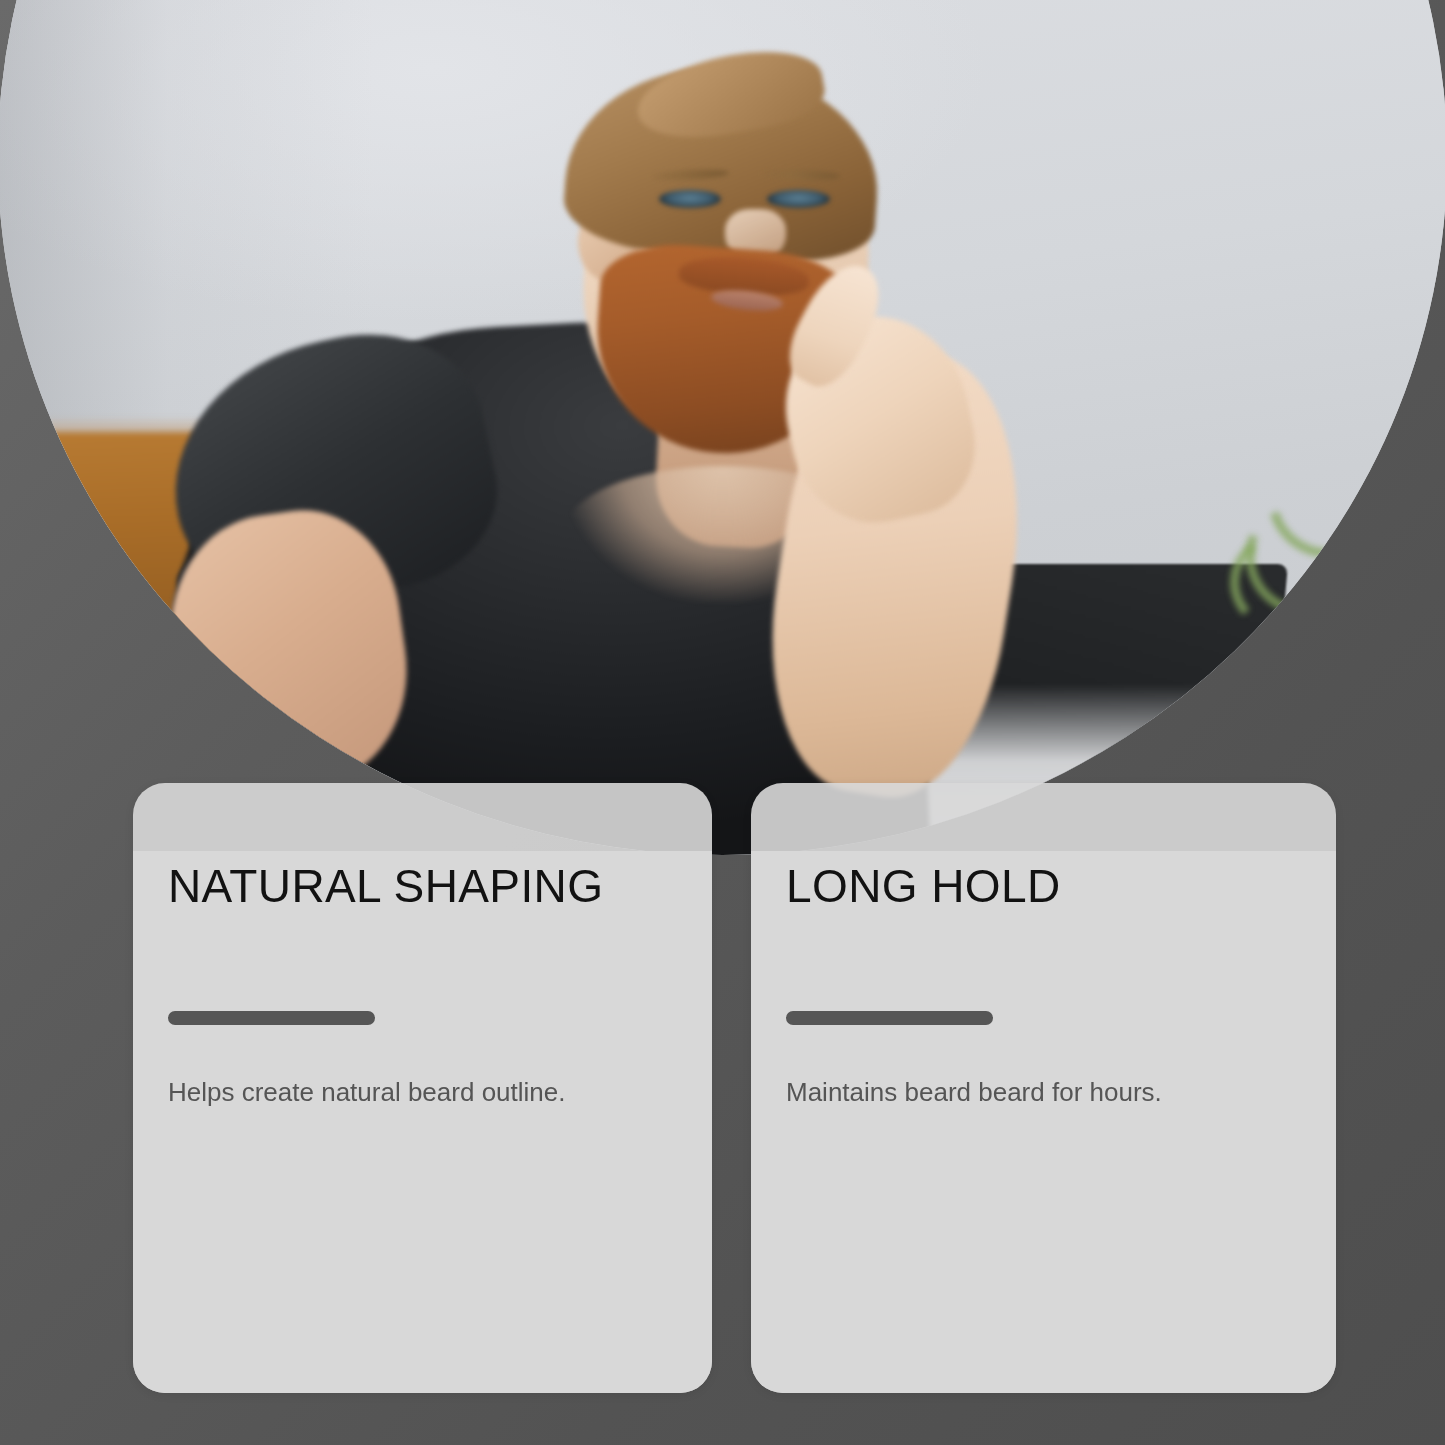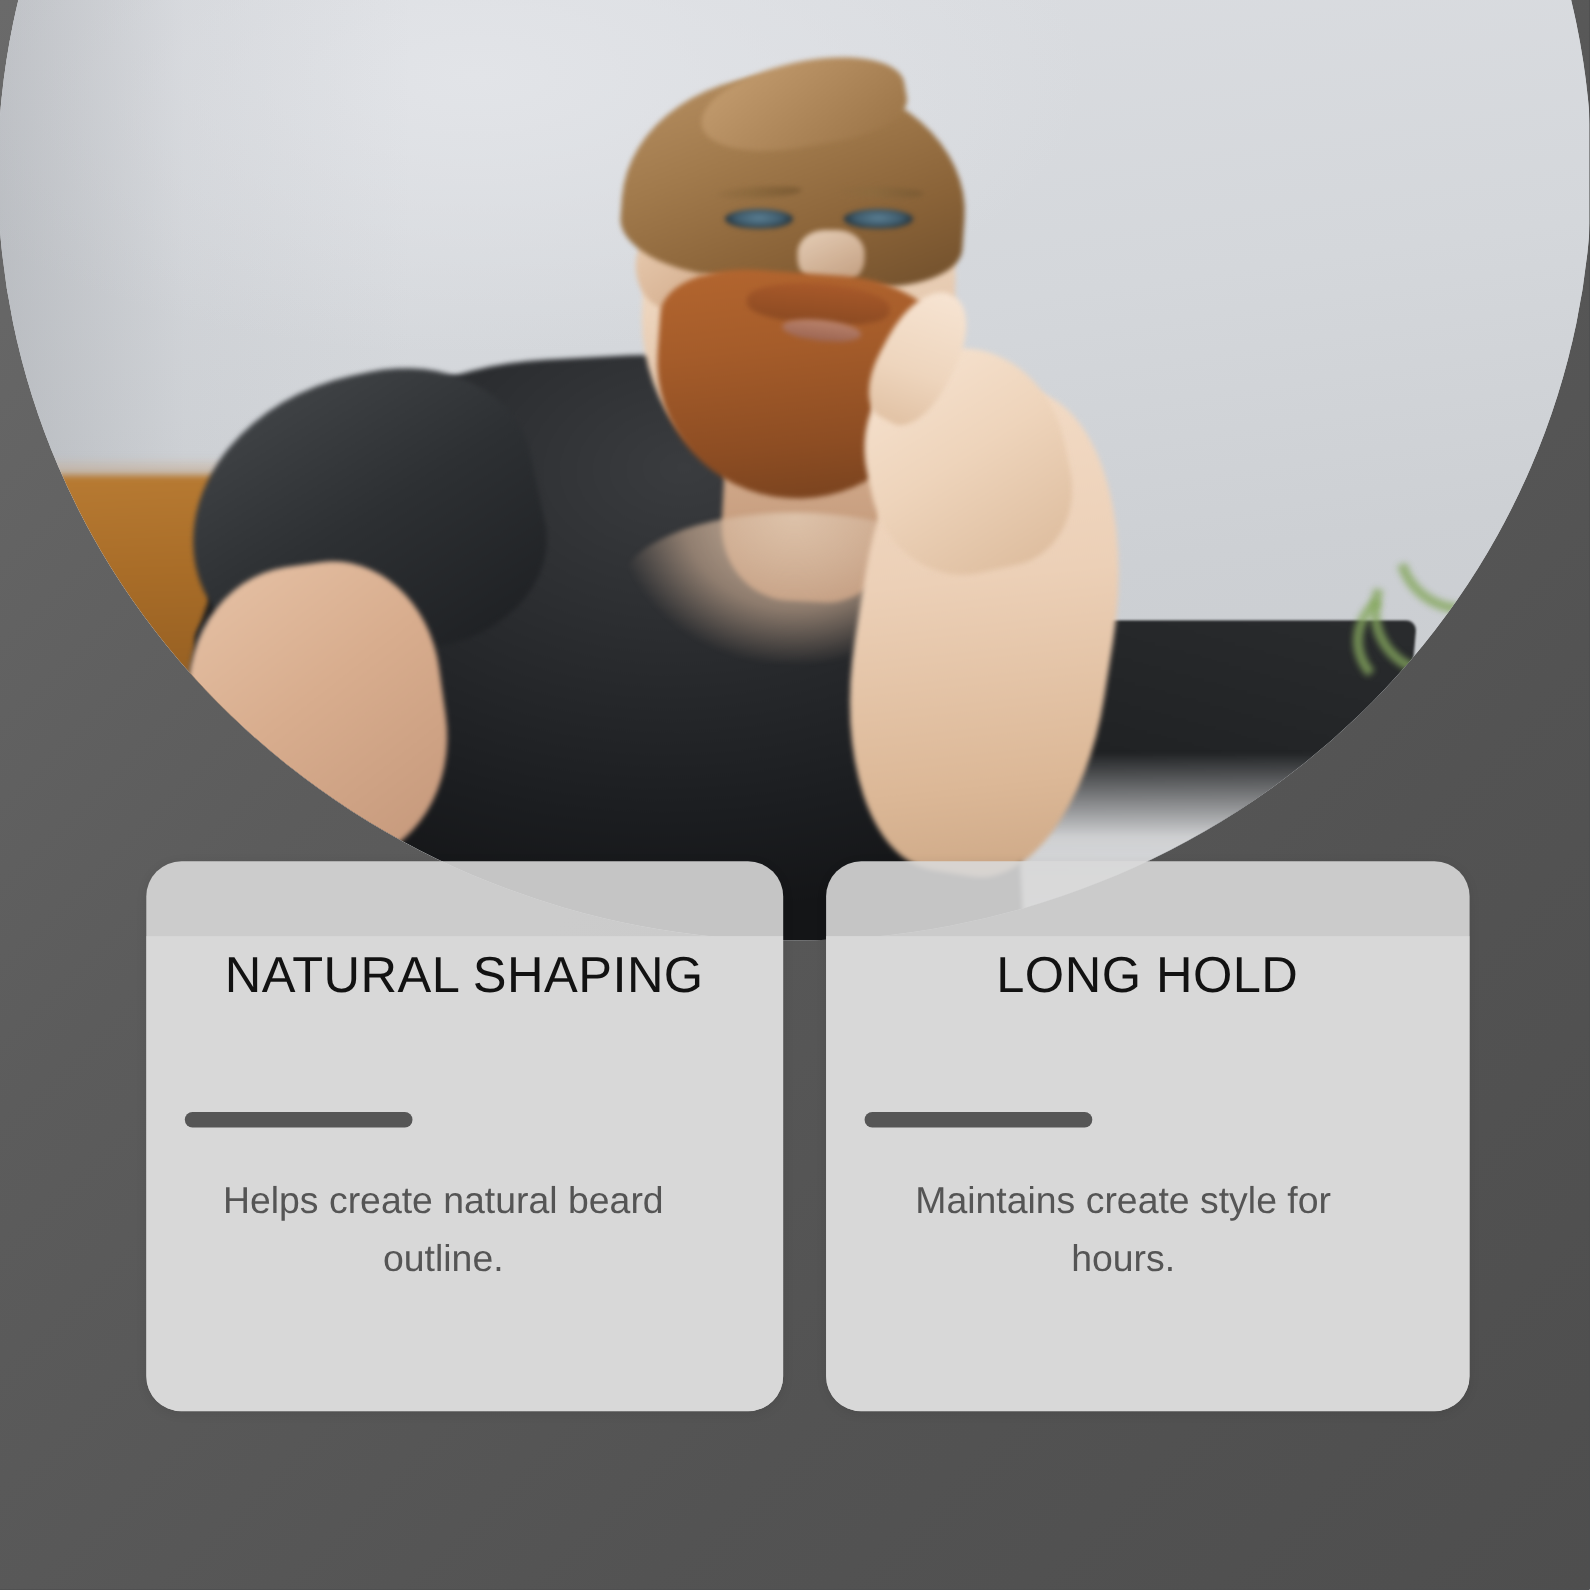--- a/index.html
+++ b/index.html
@@ -267,27 +267,26 @@
   }
   
   .person > div { filter: blur(2.4px); }
   .pp-head, .pp-beard, .pp-hair { filter: blur(2px); }
   .pp-eye, .pp-brow, .pp-lip, .pp-moustache { filter: blur(1.3px); }
 
   
   .card {
     position: absolute;
     top: 783px;
-    height: 500px;
+    height: 610px;
     border-radius: 32px;
     background: rgba(216,216,216,0.90);
     box-shadow: 0 2px 10px rgba(0,0,0,.08);
     box-sizing: border-box;
     overflow: hidden;
-    text-align: center;
   }
   
   .card::after {
     content: "";
     position: absolute;
     left: 0; right: 0; top: 68px; bottom: 0;
     background: #d8d8d8;
     z-index: 0;
   }
   .card-left  { left: 133px;  width: 579px; }
@@ -309,21 +308,21 @@
   }
   .card-divider {
     margin-top: 99px;
     width: 207px;
     height: 14px;
     border-radius: 7px;
     background: #565656;
   }
   .card-body {
     margin: 41px 0 0 0;
-    font-size: 34px;
+    font-size: 26px;
     line-height: 52px;
     color: #555555;
     max-width: 470px;
   }
 </style>
 </head>
 <body>
 
 <div class="canvas">
 
@@ -372,17 +371,17 @@
       <h2 class="card-title">NATURAL SHAPING</h2>
       <div class="card-divider"></div>
       <p class="card-body">Helps create natural beard outline.</p>
     </div>
   </div>
 
   <div class="card card-right">
     <div class="card-inner">
       <h2 class="card-title">LONG HOLD</h2>
       <div class="card-divider"></div>
-      <p class="card-body">Maintains create style for hours.</p>
+      <p class="card-body">Maintains beard beard for hours.</p>
     </div>
   </div>
 
 </div>
 
 </body></html>

